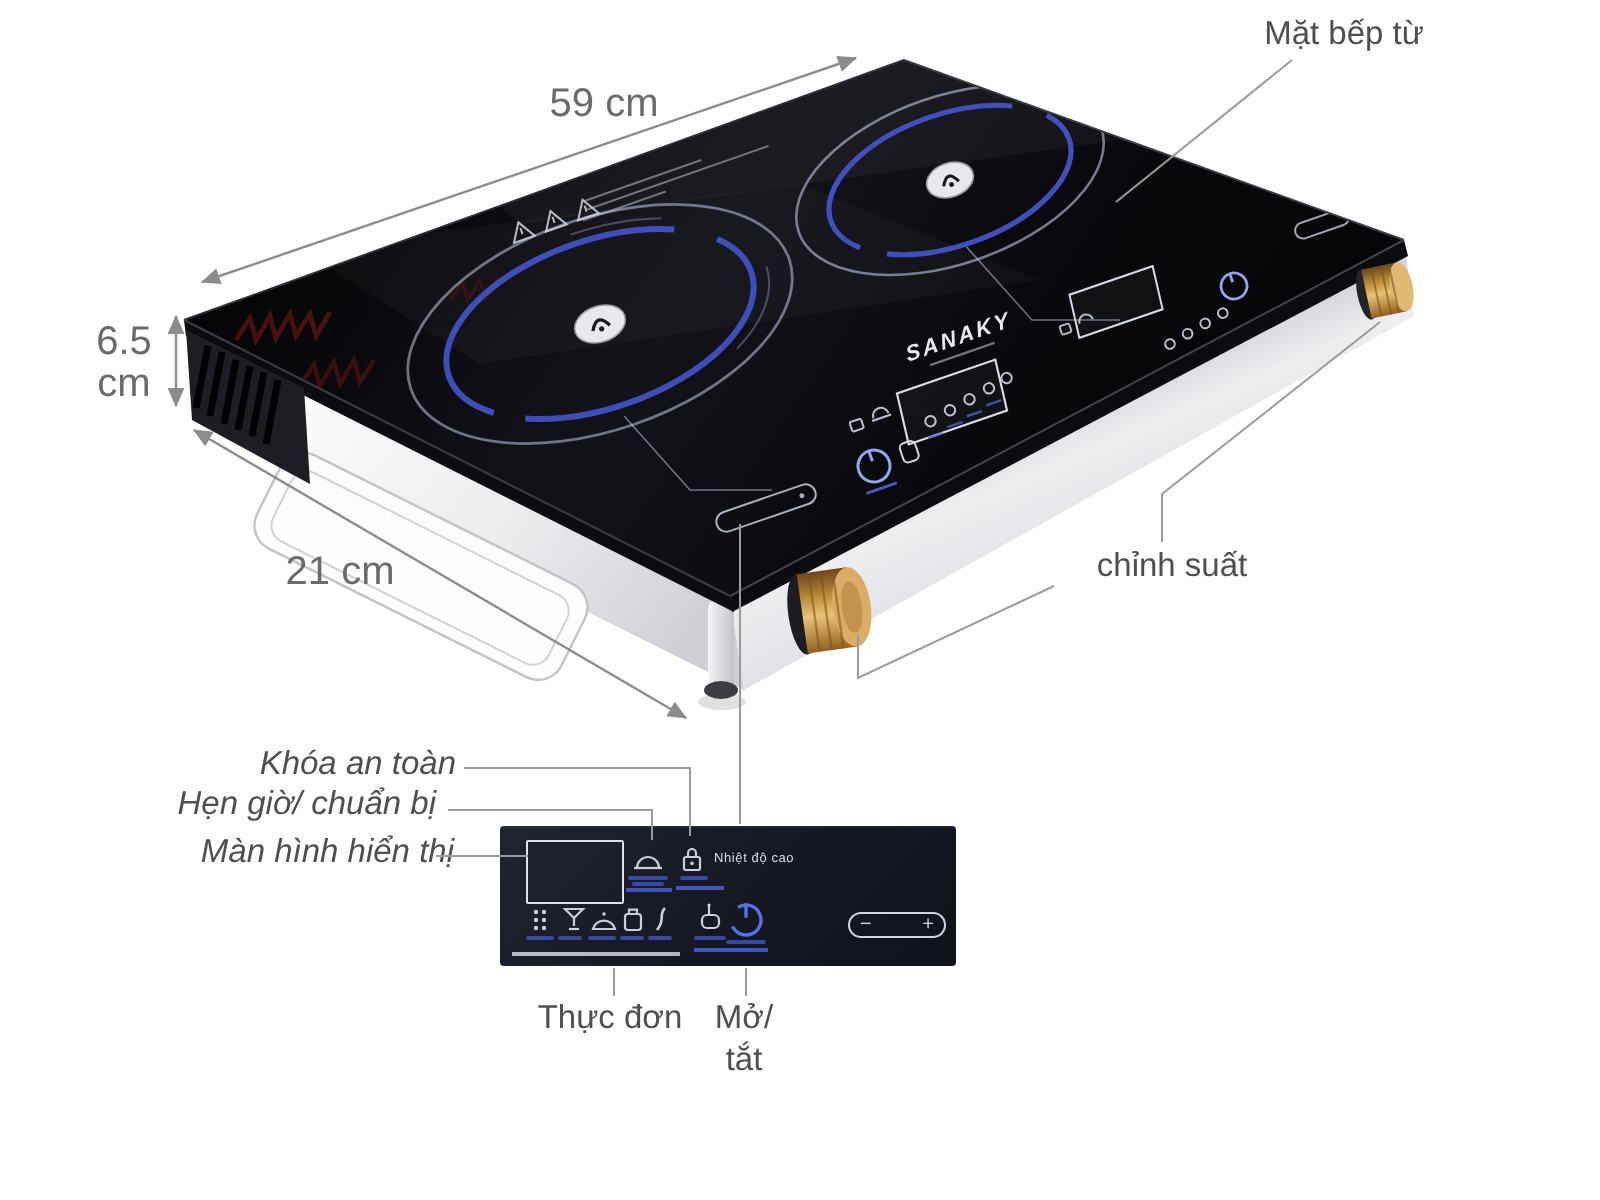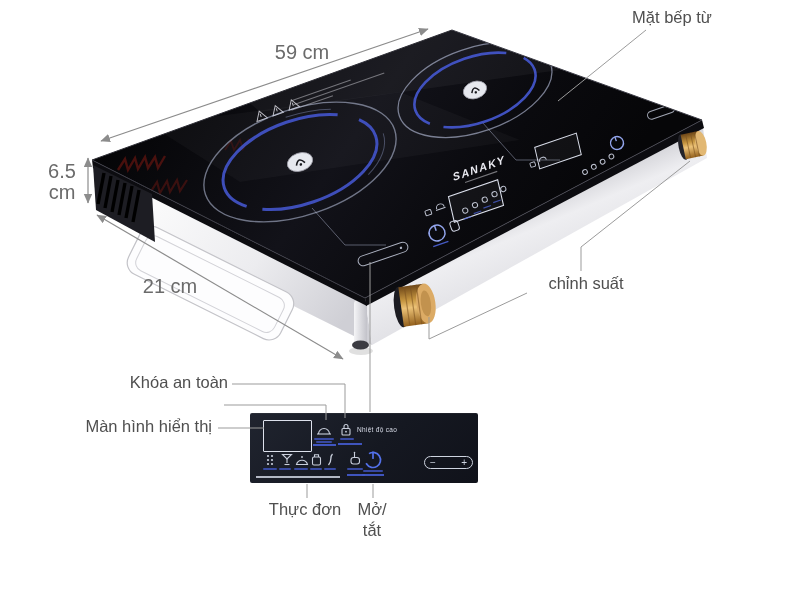--- a/index.html
+++ b/index.html
@@ -3,21 +3,21 @@
 <meta charset="utf-8">
 <style>
   html,body{margin:0;padding:0;background:#fff;}
   #stage{position:relative;width:800px;height:600px;background:#fff;overflow:hidden;
          font-family:"Liberation Sans",sans-serif;}
   svg{display:block;}
   #product-svg{position:absolute;left:0;top:0;z-index:1;}
   #annot-svg{position:absolute;left:0;top:0;z-index:10;pointer-events:none;}
   .lbl{position:absolute;z-index:5;font-size:16.5px;line-height:21px;color:#4f4f4f;}
   .dim{font-size:20px;color:#6b6b6b;}
-  .c{text-align:center;} .r{text-align:right;}
+  .c{text-align:center;} .r{text-align:right;font-style:italic;}
   
   #panel{position:absolute;left:250px;top:413px;width:228px;height:70px;z-index:4;
          background:linear-gradient(135deg,#20242f 0%,#151821 55%,#10121a 100%);
          border-radius:2px;box-shadow:inset 0 1px 0 rgba(255,255,255,.05);}
   #panel .abs{position:absolute;}
   .display-box{left:13px;top:7px;width:47px;height:30px;border:1.6px solid #dde1ec;border-radius:1px;}
   .bb{position:absolute;height:2px;background:#4055c2;border-radius:1px;opacity:.8;}
   .bu{position:absolute;height:1.6px;background:#4157c6;opacity:.95;}
   .wb{position:absolute;height:1.6px;background:#cfd5e2;opacity:.85;}
   .httext{left:107px;top:13px;font-size:6.5px;color:#d9dde9;letter-spacing:.3px;white-space:nowrap;}
@@ -322,21 +322,22 @@
   <div class="lbl dim c" style="left:36px;top:161px;width:52px">6.5 cm</div>
   <div class="lbl dim c" style="left:128px;top:276px;width:84px">21 cm</div>
 
   <div class="lbl c" style="left:612px;top:7px;width:120px">Mặt bếp từ</div>
 
   <div class="lbl c" style="left:495px;top:273px;width:182px">
     <span style="display:block">chỉnh suất</span>
   </div>
 
   <div class="lbl r" style="left:78px;top:372px;width:150px">Khóa an toàn</div>
-  <div class="lbl r" style="left:52px;top:416px;width:160px">Màn hình hiển thị</div>
+  <div class="lbl r" style="left:60px;top:392px;width:158px">Hẹn giờ/ chuẩn bị</div>
+  <div class="lbl r" style="left:67px;top:416px;width:160px">Màn hình hiển thị</div>
 
   <div class="lbl c" style="left:261px;top:499px;width:88px">Thực đơn</div>
   <div class="lbl c" style="left:342px;top:499px;width:60px">
     <span style="display:block">Mở/</span>
     <span style="display:block">tắt</span>
   </div>
 
   <svg id="annot-svg" width="800" height="600" viewBox="0 0 800 600">
     <defs>
       <marker id="ah" markerWidth="9" markerHeight="8" refX="7.5" refY="3.5" orient="auto-start-reverse">

